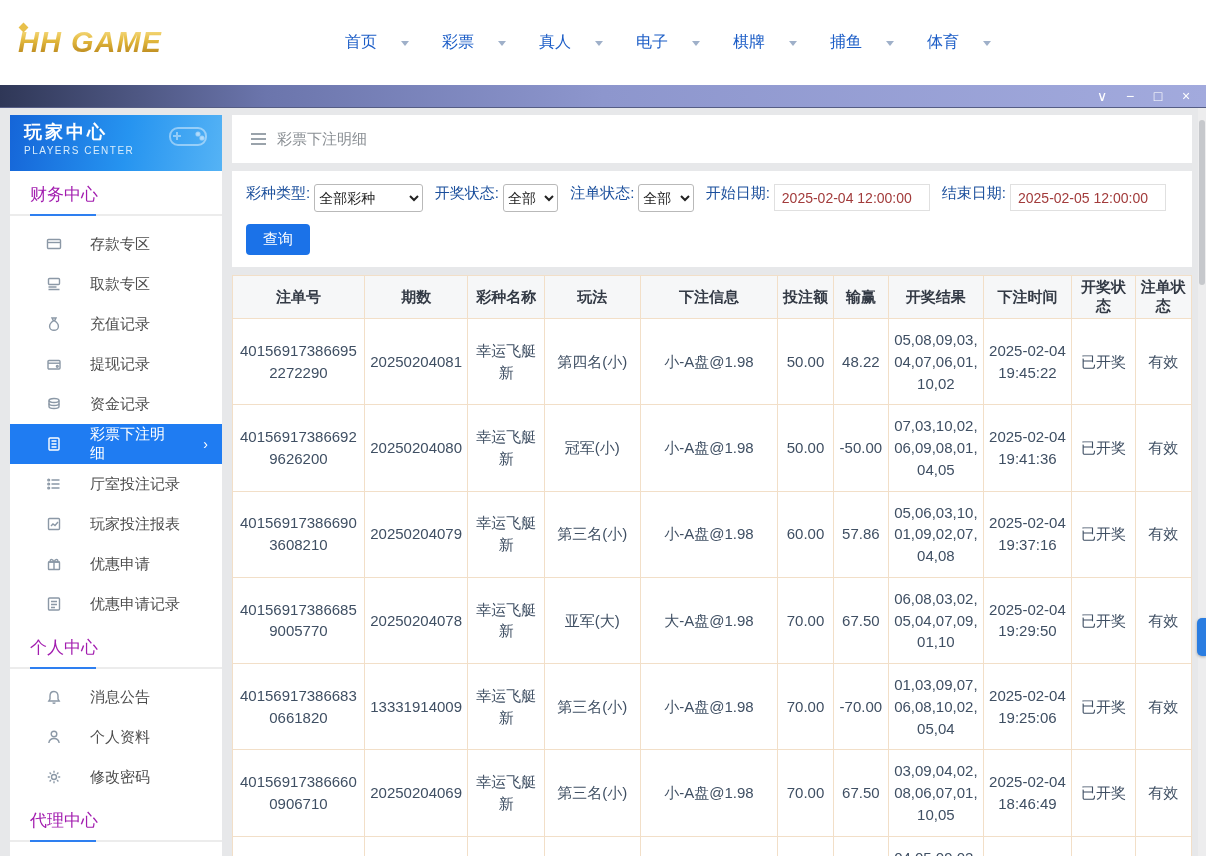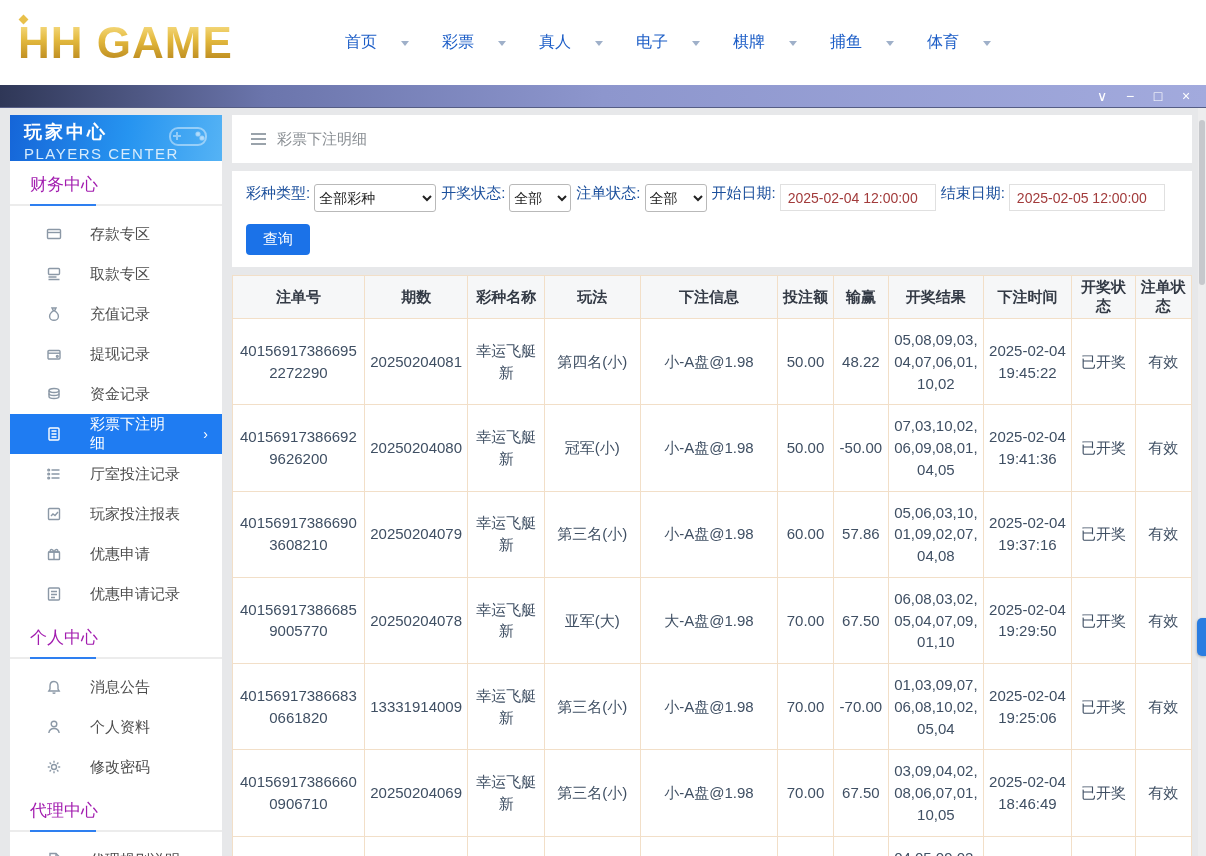--- a/index.html
+++ b/index.html
@@ -2,65 +2,65 @@
 <html><head>
 <meta charset="utf-8">
 <style>
   * { margin:0; padding:0; box-sizing:border-box; }
   html,body { width:1206px; height:856px; overflow:hidden; background:#e7e8ea;
     font-family:"Liberation Sans","DejaVu Sans",sans-serif; }
 
   
   .top-header { height:85px; background:#fff; display:flex; align-items:center; position:relative; }
   .logo { margin-left:18px; width:272px; position:relative; }
-  .logo-text { font-size:44px; font-weight:900; letter-spacing:1px;
+  .logo-text { font-size:29px; font-weight:900; font-style:italic; letter-spacing:1px;
     background:linear-gradient(180deg,#f7dd85 10%,#e3b93e 45%,#b9871c 90%);
     -webkit-background-clip:text; background-clip:text; color:transparent; -webkit-text-fill-color:transparent;
     white-space:nowrap; }
   .logo-spark { position:absolute; left:2px; top:-2px; width:7px; height:7px; background:#e8c04a; transform:rotate(45deg); }
   .top-nav { display:flex; margin-left:55px; }
   .nav-item { display:flex; align-items:center; gap:24px; width:97px; cursor:pointer; }
   .nav-label { color:#1d5ec7; font-size:16px; font-weight:500; }
   .nav-caret { width:0; height:0; border-left:4.5px solid transparent; border-right:4.5px solid transparent; border-top:5px solid #9fb0c9; margin-top:2px; }
 
   
   .window-bar { height:23px; background:linear-gradient(90deg,#2f3757 0%,#6b75ac 22%,#8d96cd 50%,#a2aadd 100%);
     position:relative; border-bottom:1px solid #555d85; }
   .win-controls { position:absolute; right:6px; top:0; height:100%; display:flex; align-items:center; }
   .win-btn { width:28px; text-align:center; color:#fff; font-size:14px; line-height:22px; cursor:pointer; }
 
   
   .app { display:flex; height:748px; padding:7px 0 0 10px; gap:10px; }
 
   
   .sidebar { width:212px; background:#fff; flex-shrink:0; overflow:hidden; }
-  .sidebar-header { height:46px; background:linear-gradient(100deg,#1565d8,#2694f0 55%,#55b3f5);
+  .sidebar-header { height:56px; background:linear-gradient(100deg,#1565d8,#2694f0 55%,#55b3f5);
     color:#fff; padding:5px 0 0 14px; position:relative; overflow:hidden; }
   .sidebar-title { font-size:18px; font-weight:bold; letter-spacing:3px; }
-  .sidebar-subtitle { font-size:15px; letter-spacing:1.5px; color:#d7ecfc; margin-top:1px; }
+  .sidebar-subtitle { font-size:10px; letter-spacing:1.5px; color:#d7ecfc; margin-top:1px; }
   .sidebar-art { position:absolute; right:8px; top:5px; opacity:.8; }
   .section-title { color:#a21caf; font-size:17px; padding:12px 20px 8px; position:relative;
     border-bottom:2px solid #ececec; margin-bottom:8px; }
   .section-title::after { content:''; position:absolute; left:20px; bottom:-2px; width:66px; height:2px; background:#2e7ff0; }
   .side-item { height:40px; display:flex; align-items:center; padding-left:36px; gap:28px;
     color:#4c4c4c; font-size:15px; cursor:pointer; }
   .side-icon { width:16px; height:16px; color:#8b98a6; display:flex; }
   .side-item.active { background:#1f7cf2; color:#fff; }
   .side-item.active .side-icon { color:#fff; }
   .active-caret { margin-left:auto; margin-right:14px; color:#fff; font-size:14px; }
 
   
   .main { flex:1; display:flex; flex-direction:column; margin-right:14px; min-width:0; }
   .breadcrumb-bar { background:#fff; height:48px; display:flex; align-items:center; padding:0 18px; gap:10px; flex-shrink:0; }
   .breadcrumb-text { color:#8a8f94; font-size:15px; }
 
   .filter-card { background:#fff; margin-top:8px; padding:13px 14px 12px; flex-shrink:0; }
   .filter-row { display:flex; align-items:flex-start; flex-wrap:nowrap; }
   .f-label { color:#1b4f9c; font-size:15px; margin-right:4px; white-space:nowrap; }
-  .f-label + select, .f-label + input { margin-right:5px; }
+  .f-label + select, .f-label + input { margin-right:12px; }
   select { height:28px; border:1px solid #b9b9b9; border-radius:3px; background:#fff; font-size:14px; color:#222;
     font-family:"Liberation Sans",sans-serif; }
   .sel-wide { width:122px; }
   .sel-narrow { width:62px; }
   .date-input { height:27px; width:156px; border:1px solid #e0e0e0; padding:2px 7px; font-size:14px;
     color:#a23b3b; font-family:"Liberation Sans",sans-serif; }
   .search-btn { margin-top:12px; background:#1b72e8; color:#fff; border:none; border-radius:4px;
     font-size:15px; padding:6px 17px; cursor:pointer; font-family:"Liberation Sans",sans-serif; }
 
   .table-card { background:#fff; margin-top:8px; flex:1; overflow:hidden; }

